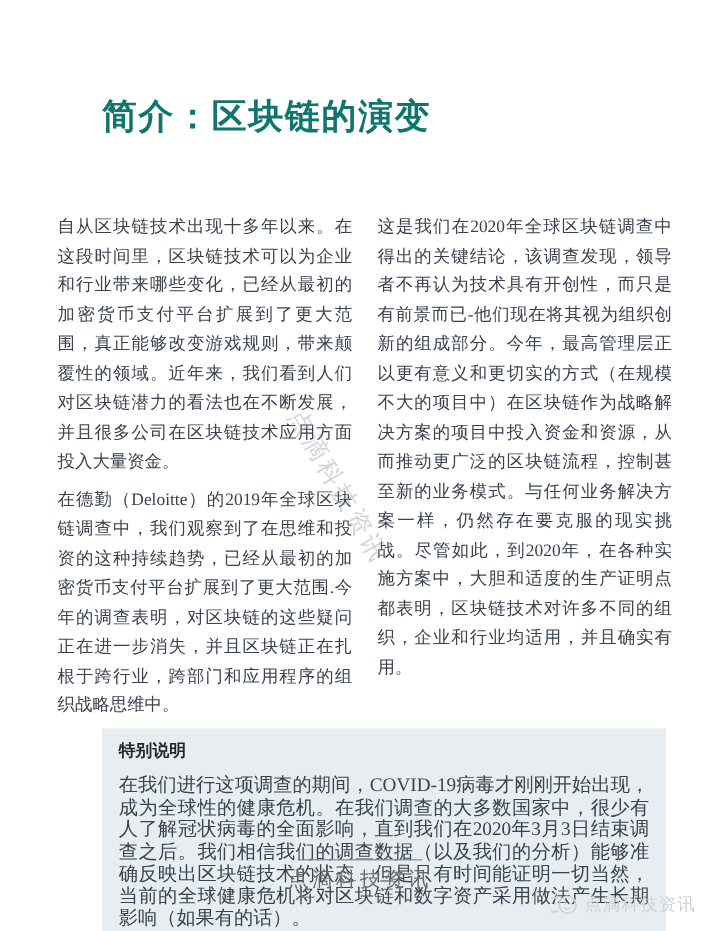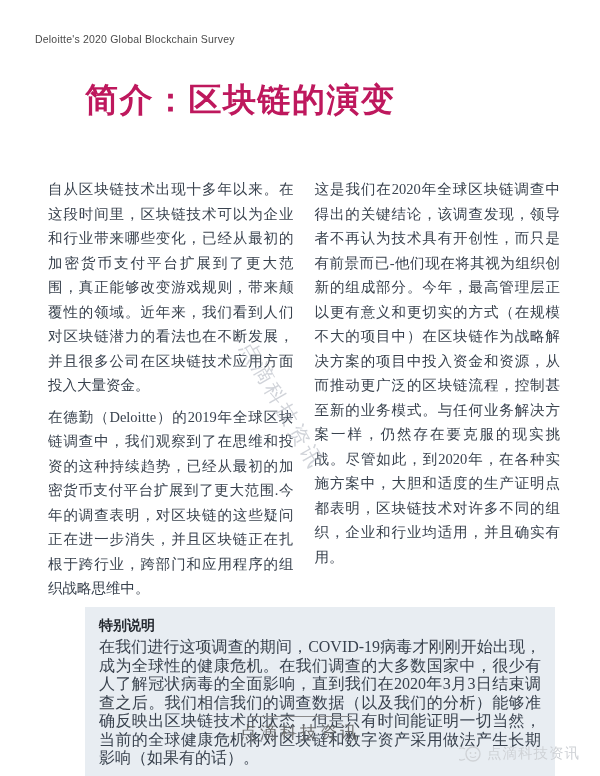--- a/index.html
+++ b/index.html
@@ -18,23 +18,23 @@
     top: 33px;
     font-family: "Liberation Sans", "DejaVu Sans", sans-serif;
     font-size: 10.5px;
     color: #4a4a4a;
     letter-spacing: 0.2px;
   }
   .page-title {
     position: absolute;
     left: 85px;
     top: 78px;
-    font-size: 33px;
+    font-size: 29px;
     font-weight: bold;
-    color: #be185d;
+    color: #0f766e;
     letter-spacing: 1.5px;
     font-family: "Liberation Serif", "DejaVu Serif", serif;
   }
   .columns {
     position: absolute;
     left: 48px;
     top: 177px;
     width: 512px;
     display: flex;
     gap: 21px;
@@ -53,21 +53,21 @@
     left: 85px;
     top: 607px;
     width: 470px;
     background: #e8edf2;
     padding: 10px 14px 12px 14px;
   }
   .note-title {
     font-size: 14px;
     font-weight: bold;
     color: #22272e;
-    margin-bottom: 3px;
+    margin-bottom: 11px;
   }
   .note-body {
     font-size: 16px;
     line-height: 18.5px;
     color: #39424e;
     text-align: justify;
     text-justify: inter-character;
   }
   .diagonal-watermark {
     position: absolute;
@@ -112,21 +112,20 @@
     letter-spacing: 1px;
     color: #cfd2d6;
   }
   .brand-icon svg { display: block; }
 </style>
 </head>
 <body>
 
 <div class="page">
 
-  <div class="header-label">Deloitte's 2020 Global Blockchain Survey</div>
 
   <h1 class="page-title">简介：区块链的演变</h1>
 
   <div class="columns">
     <div class="col">
       <p>自从区块链技术出现十多年以来。在这段时间里，区块链技术可以为企业和行业带来哪些变化，已经从最初的加密货币支付平台扩展到了更大范围，真正能够改变游戏规则，带来颠覆性的领域。近年来，我们看到人们对区块链潜力的看法也在不断发展，并且很多公司在区块链技术应用方面投入大量资金。</p>
       <p>在德勤（Deloitte）的2019年全球区块链调查中，我们观察到了在思维和投资的这种持续趋势，已经从最初的加密货币支付平台扩展到了更大范围.今年的调查表明，对区块链的这些疑问正在进一步消失，并且区块链正在扎根于跨行业，跨部门和应用程序的组织战略思维中。</p>
     </div>
     <div class="col">
       <p>这是我们在2020年全球区块链调查中得出的关键结论，该调查发现，领导者不再认为技术具有开创性，而只是有前景而已-他们现在将其视为组织创新的组成部分。今年，最高管理层正以更有意义和更切实的方式（在规模不大的项目中）在区块链作为战略解决方案的项目中投入资金和资源，从而推动更广泛的区块链流程，控制甚至新的业务模式。与任何业务解决方案一样，仍然存在要克服的现实挑战。尽管如此，到2020年，在各种实施方案中，大胆和适度的生产证明点都表明，区块链技术对许多不同的组织，企业和行业均适用，并且确实有用。</p>

